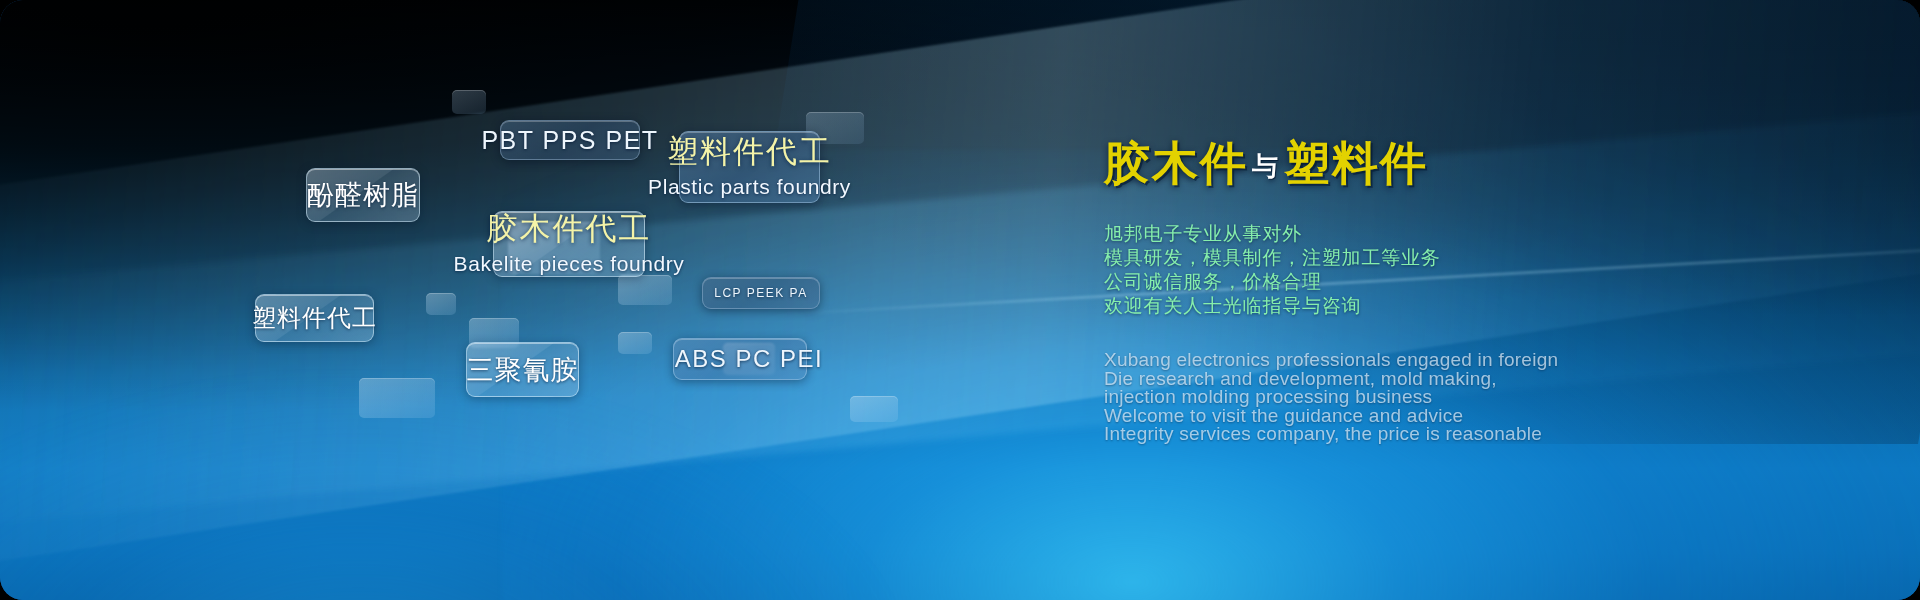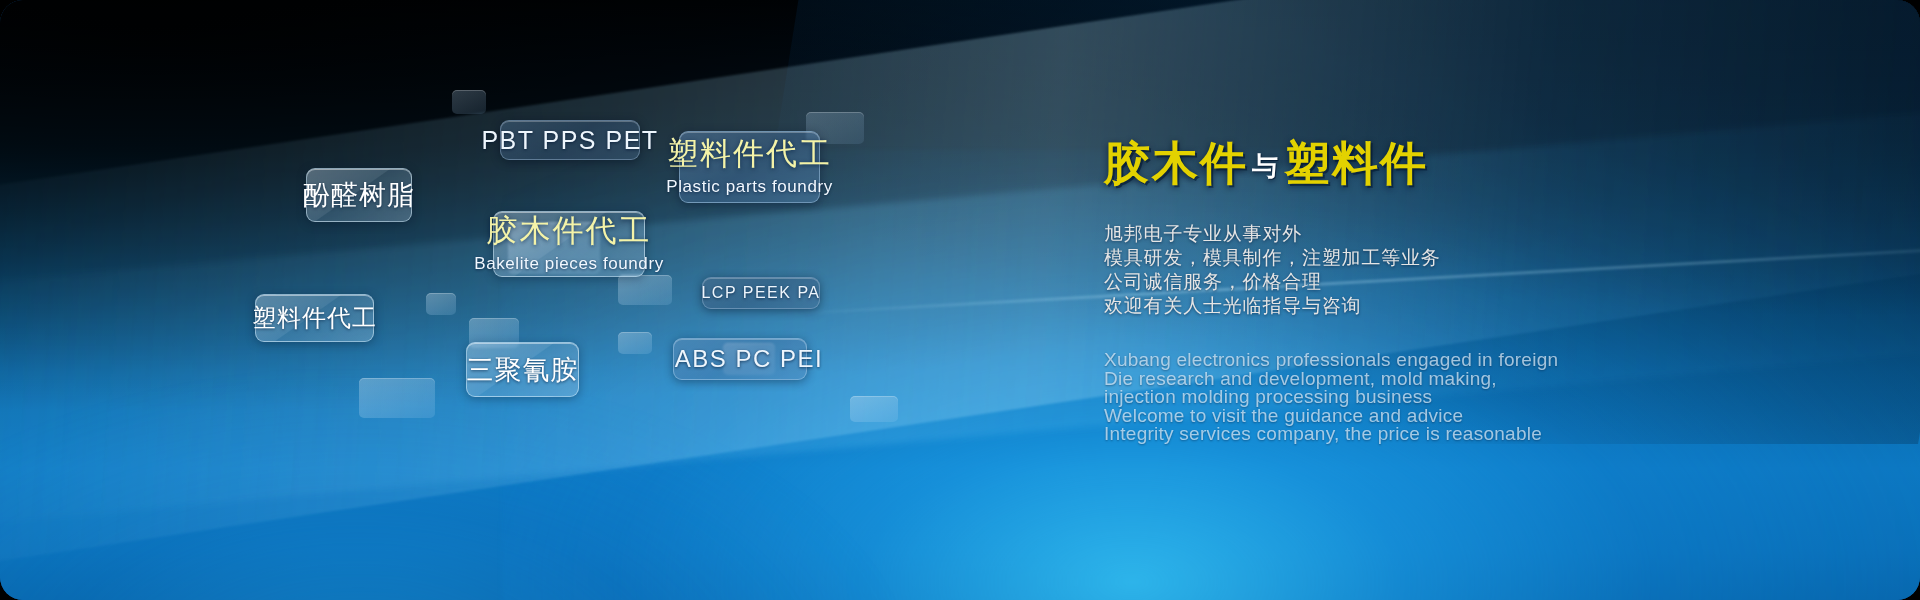--- a/index.html
+++ b/index.html
@@ -163,21 +163,21 @@
   .chip-title{
     color:#f4f3a8;
     font-size:31px;
     letter-spacing:2px;
     line-height:1.12;
     text-shadow:0 1px 4px rgba(0,28,60,.75);
     white-space:nowrap;
   }
   .chip-sub{
     color:#f2f8ff;
-    font-size:17px;
+    font-size:21px;
     letter-spacing:.6px;
     margin-top:5px;
     text-shadow:0 1px 3px rgba(0,24,55,.7);
     white-space:nowrap;
   }
 
   
   .copy{ position:absolute; left:1104px; top:140px; width:760px; }
 
   .headline{
@@ -189,21 +189,21 @@
       0 2px 6px rgba(0,18,42,.75);
   }
   .headline .conj{
     color:#ffffff; font-size:26px; font-weight:bold;
     margin:0 4px; vertical-align:4px;
     text-shadow:1px 1px 0 rgba(0,20,45,.6), 0 2px 5px rgba(0,18,42,.7);
   }
 
   .cn-lines{ margin-top:36px; }
   .cn-lines .ln{
-    color:#e5e5e5; font-size:19px; line-height:22px;
+    color:#86efac; font-size:19px; line-height:22px;
     letter-spacing:.8px; margin-bottom:0;
     padding:1px 0;
     text-shadow:0 1px 3px rgba(0,22,50,.6);
     white-space:nowrap;
   }
 
   .en-lines{ margin-top:33px; }
   .en-lines .ln{
     color:rgba(222,238,252,.72); font-size:19px; line-height:18.5px;
     letter-spacing:.25px;
@@ -239,31 +239,31 @@
 
   <div class="chip dark" style="left:500px; top:120px; width:140px; height:40px;">
     <span class="chip-code">PBT  PPS  PET</span>
   </div>
 
   <div class="chip mid" style="left:679px; top:131px; width:141px; height:72px;">
     <span class="chip-title">塑料件代工</span>
     <span class="chip-sub">Plastic parts foundry</span>
   </div>
 
-  <div class="chip" style="left:306px; top:168px; width:106px; height:54px;">
+  <div class="chip" style="left:306px; top:168px; width:114px; height:54px;">
     <span class="chip-cn">酚醛树脂</span>
   </div>
 
   <div class="chip" style="left:493px; top:211px; width:152px; height:66px;">
     <span class="chip-title">胶木件代工</span>
     <span class="chip-sub">Bakelite pieces foundry</span>
   </div>
 
   <div class="chip dark" style="left:702px; top:277px; width:118px; height:32px;">
-    <span class="chip-code" style="font-size:16px;">LCP  PEEK  PA</span>
+    <span class="chip-code" style="font-size:12px;">LCP  PEEK  PA</span>
   </div>
 
   <div class="chip" style="left:255px; top:294px; width:119px; height:48px;">
     <span class="chip-cn" style="font-size:24px;">塑料件代工</span>
   </div>
 
   <div class="chip mid" style="left:673px; top:338px; width:134px; height:42px;">
     <span class="chip-code" style="font-size:24px;margin-left:18px;">ABS  PC  PEI</span>
   </div>
 

